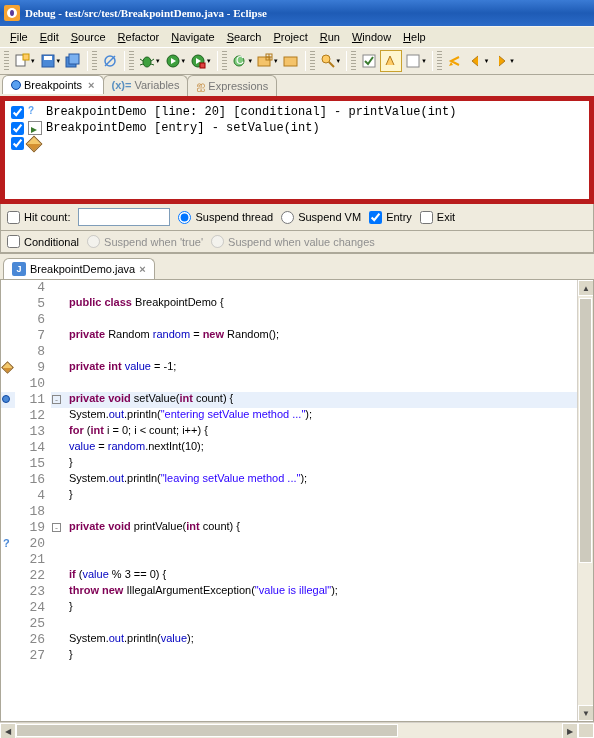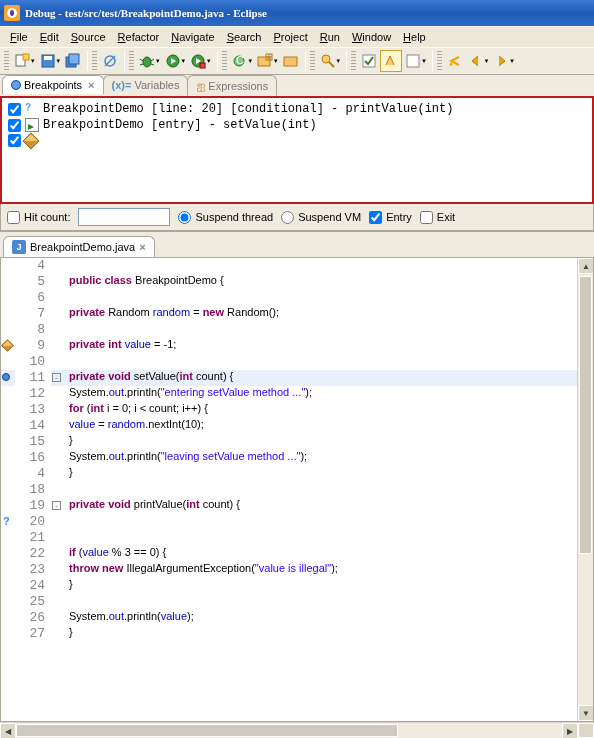--- a/index.html
+++ b/index.html
@@ -25,21 +25,21 @@
 .tb-btn.hl { background: #fef6cf; border: 1px solid #c9a12e; }
 .tb-btn .dd { font-size: 7px; color: #000; margin-left: 1px; }
 .tb-btn svg { width: 16px; height: 16px; }
 
 
 .view-container { flex: 0 0 auto; display: flex; flex-direction: column; }
 .tabstrip { display: flex; align-items: flex-start; padding-left: 2px; background: #efebde; }
 .vtab { display: flex; align-items: center; gap: 3px; padding: 3px 8px; border: 1px solid #aca899; border-bottom: none; background: #fff; border-radius: 6px 6px 0 0; margin-right: -1px; cursor: default; }
 .vtab.inactive { background: #efebde; color: #777; }
 .vtab .closex { color: #888; font-weight: bold; margin-left: 3px; }
-.bp-list { background: #fff; border: 2px solid #b91c1c; min-height: 108px; padding: 3px 0; }
+.bp-list { background: #fff; border: 5px solid #b91c1c; min-height: 108px; padding: 3px 0; }
 .bp-row { display: flex; align-items: center; padding: 1px 6px; gap: 4px; }
 .bp-row input[type=checkbox] { width: 13px; height: 13px; }
 .bp-row .rowtext { font-family: "Courier New", monospace; font-size: 12px; }
 
 
 .ic { width: 14px; height: 14px; display: inline-block; }
 .ic.bpblue { background: radial-gradient(circle, #5aa0f0 60%, #1565c0 100%); border-radius: 50%; border:1px solid #0d47a1; }
 .ic.question::after{content:"?";color:#5aa0f0;font-weight:bold;font-size:10px;position:relative;top:-1px;}
 .ic.entry { background:#fff;border:1px solid #888;position:relative;}
 .ic.entry::after{content:"";position:absolute;left:2px;top:5px;width:0;height:0;border-left:6px solid #3a7b2e;border-top:3px solid transparent;border-bottom:3px solid transparent;}
@@ -283,20 +283,34 @@
       </label>
     <label>
         <input type="checkbox" checked="" style=""> 
         <span>Entry</span>
       </label>
     <label>
         <input type="checkbox" style=""> 
         <span>Exit</span>
       </label>
   </div>
+  <div class="bp-opts second">
+    <label style="color:#000;">
+        <input type="checkbox" style=""> 
+        <span>Conditional</span>
+      </label>
+    <label>
+        <input type="radio" disabled="" style=""> 
+        <span>Suspend when 'true'</span>
+      </label>
+    <label>
+        <input type="radio" disabled="" style=""> 
+        <span>Suspend when value changes</span>
+      </label>
+  </div>
 </div>
 
 <div class="editor-tabs">
   <div class="editor-tab">
     <span class="jicon">J</span>
     <span>BreakpointDemo.java</span>
     <span style="color:#888;font-weight:bold;">×</span>
   </div>
 </div>
 

